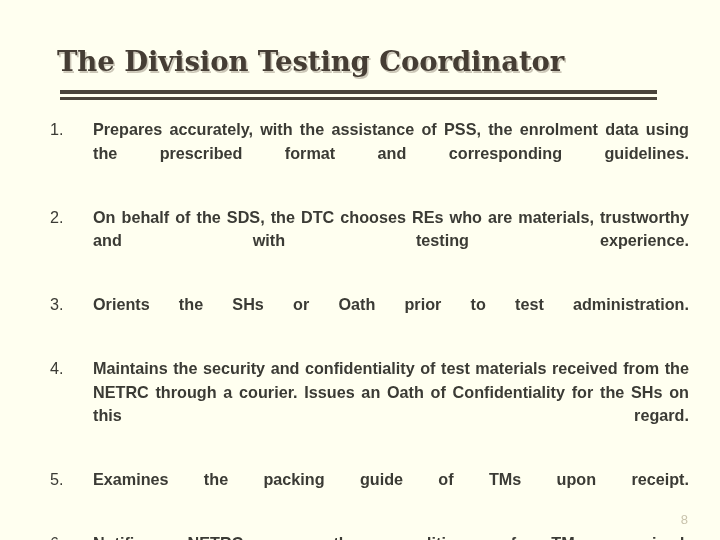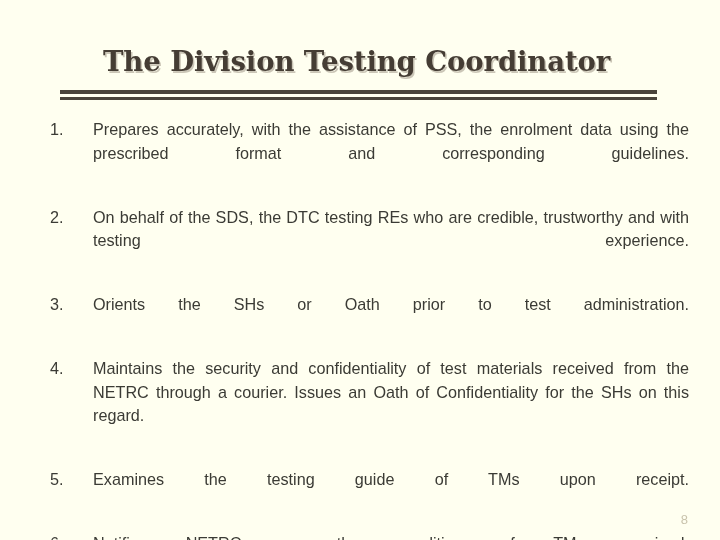--- a/index.html
+++ b/index.html
@@ -34,21 +34,20 @@
   }
   .slide-title {
     font-family: "DejaVu Serif", "Liberation Serif", serif;
     font-weight: bold;
     font-size: 27.5px;
     line-height: 34px;
     letter-spacing: -0.1px;
     color: #453d34;
     text-shadow: 1.5px 1.5px 0 rgba(140, 128, 112, 0.45);
     white-space: nowrap;
-    margin-left: 46px;
   }
 
   
   .divider {
     position: absolute;
     left: 60px;
     width: 597px;
   }
   .divider-thick {
     top: 90px;
@@ -89,20 +88,21 @@
     left: 6px;
     top: 0;
     width: 34px;
     text-align: left;
     color: #3b3b35;
     font-size: 16.2px;
     line-height: 23.5px;
   }
   .item-text {
     display: block;
+    font-weight: bold;
   }
   
   .item-text::after {
     content: "";
     display: inline-block;
     width: 100%;
   }
 
   
   .page-number {
@@ -128,36 +128,36 @@
 
   <ol class="body-list">
 
     <li class="list-item">
       <span class="item-number">1.</span>
       <span class="item-text">Prepares accurately, with the assistance of PSS, the enrolment data using the prescribed format and corresponding guidelines.</span>
     </li>
 
     <li class="list-item">
       <span class="item-number">2.</span>
-      <span class="item-text">On behalf of the SDS, the DTC testing REs who are credible, trustworthy and with testing experience.</span>
+      <span class="item-text">On behalf of the SDS, the DTC chooses REs who are materials, trustworthy and with testing experience.</span>
     </li>
 
     <li class="list-item">
       <span class="item-number">3.</span>
       <span class="item-text">Orients the SHs or Oath prior to test administration.</span>
     </li>
 
     <li class="list-item">
       <span class="item-number">4.</span>
       <span class="item-text">Maintains the security and confidentiality of test materials received from the NETRC through a courier. Issues an Oath of Confidentiality for the SHs on this regard.</span>
     </li>
 
     <li class="list-item">
       <span class="item-number">5.</span>
-      <span class="item-text">Examines the testing guide of  TMs upon receipt.</span>
+      <span class="item-text">Examines the packing guide of  TMs upon receipt.</span>
     </li>
 
     <li class="list-item">
       <span class="item-number">6.</span>
       <span class="item-text">Notifies NETRC on the condition of TMs received.</span>
     </li>
 
   </ol>
 
   <div class="page-number">8</div>

